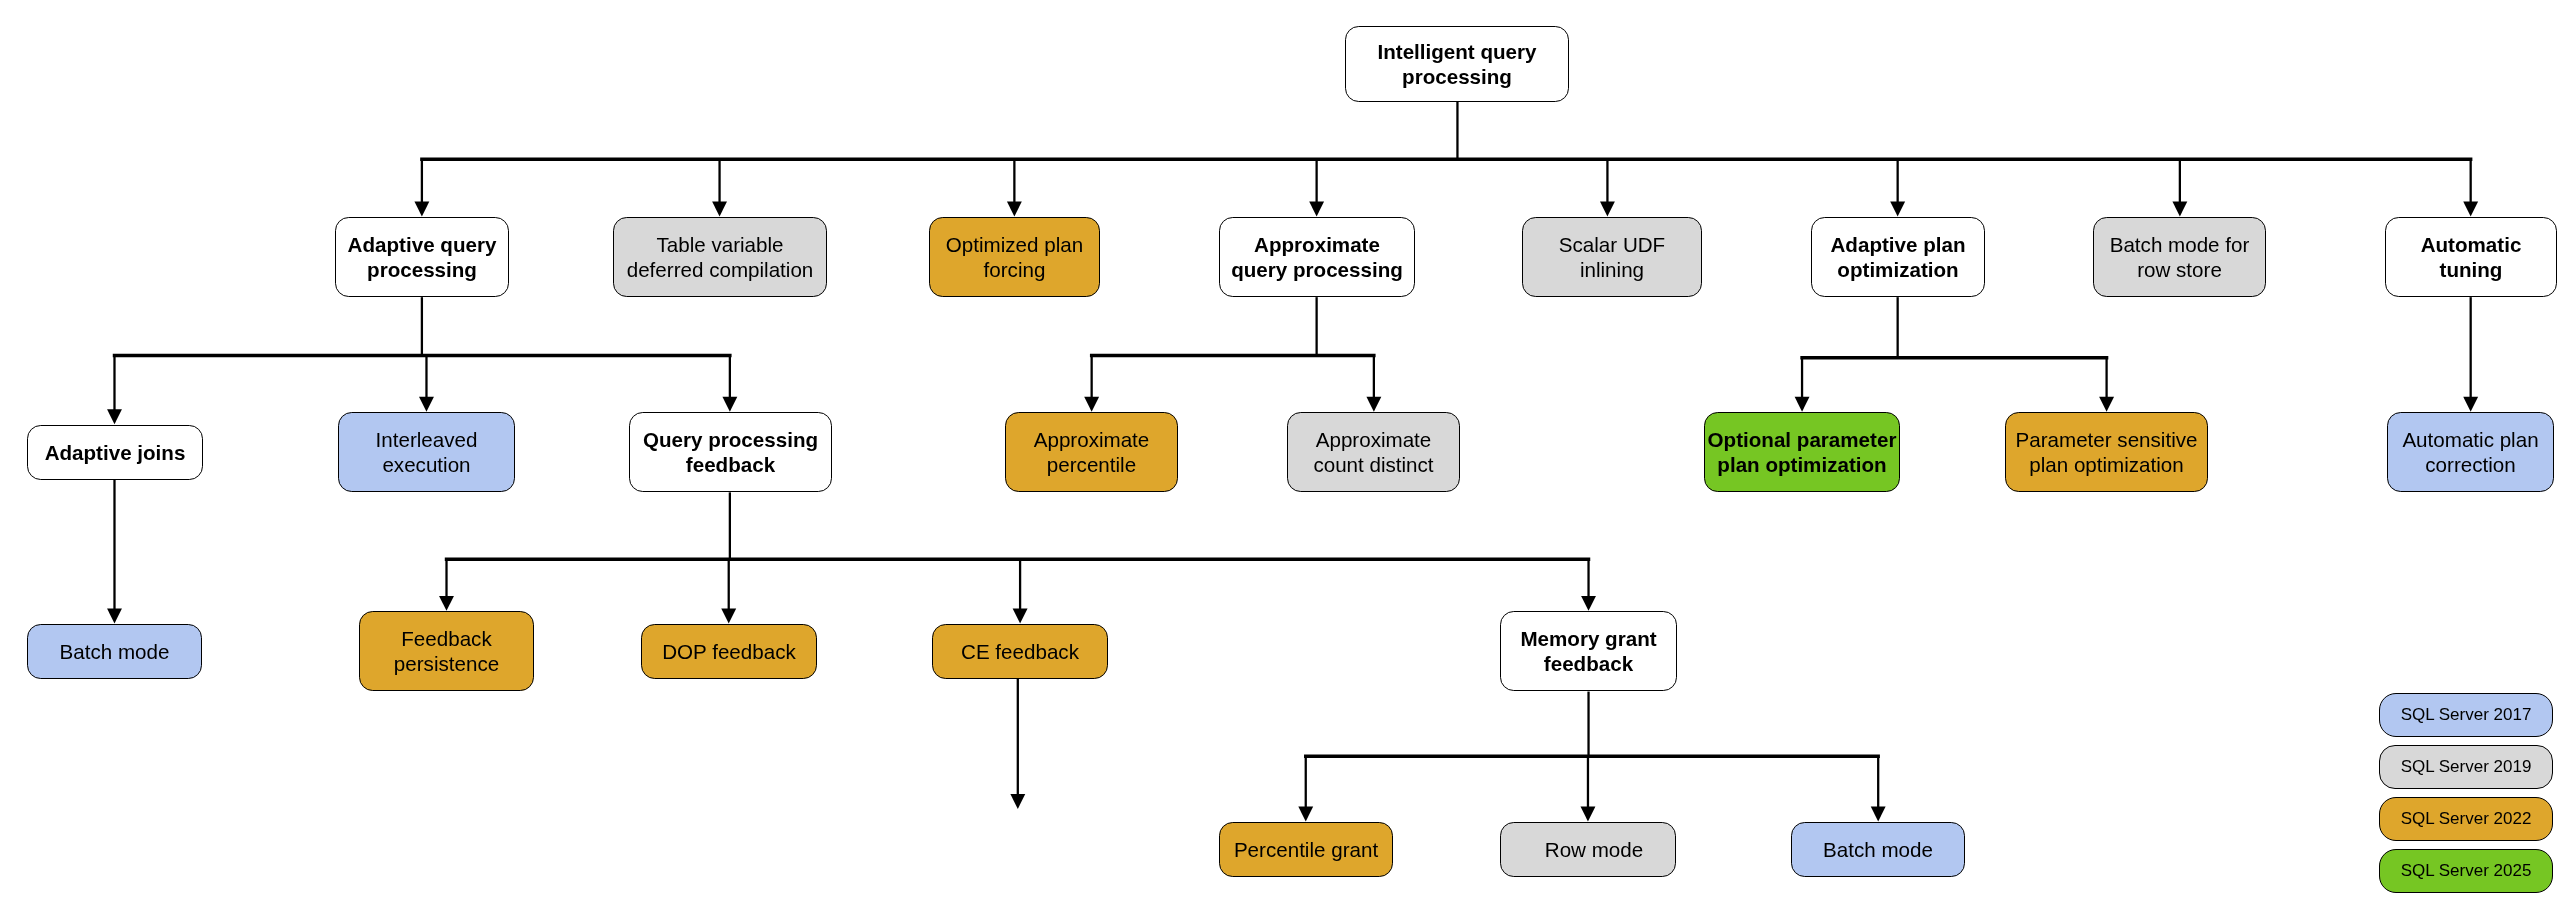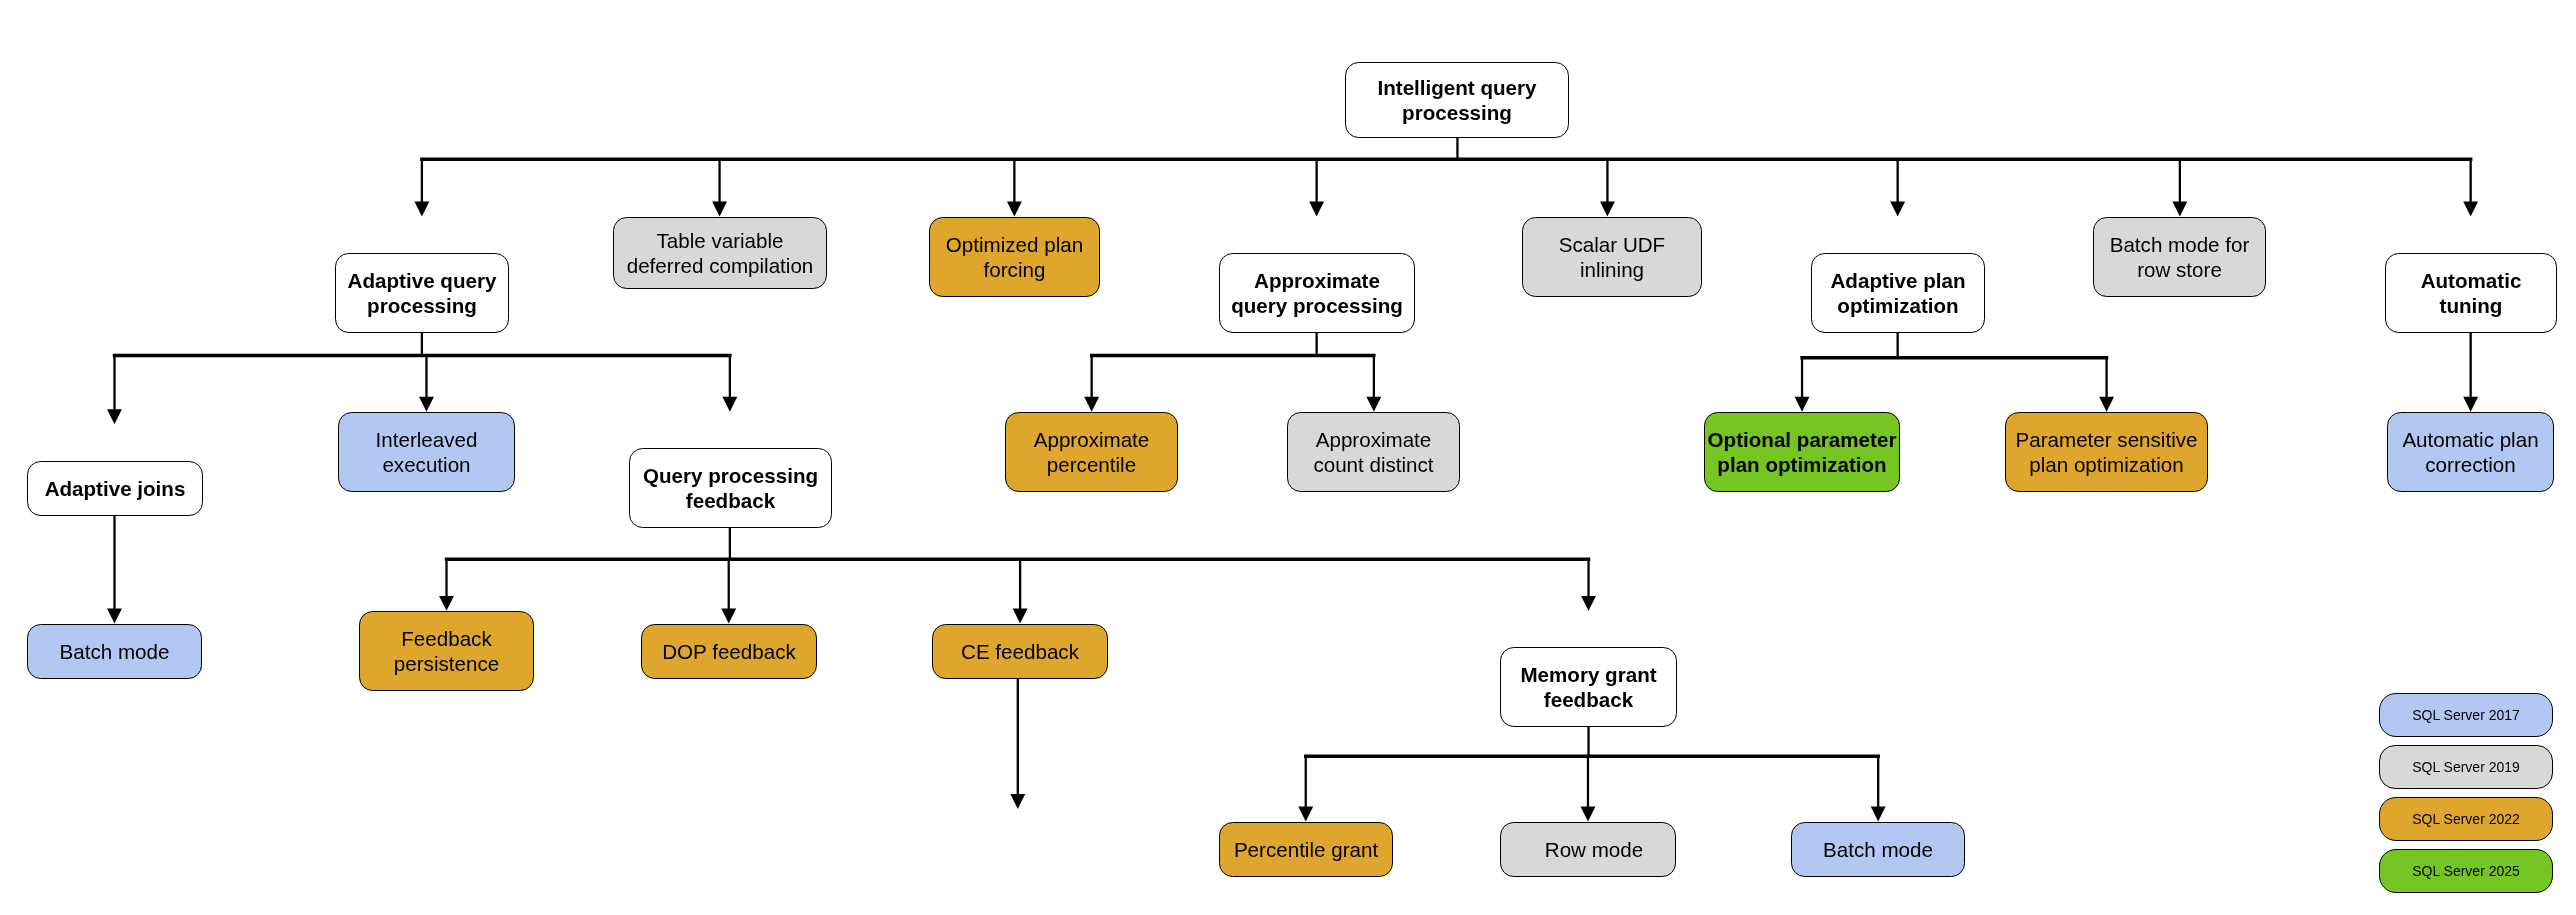--- a/index.html
+++ b/index.html
@@ -17,33 +17,33 @@
     display:flex;align-items:center;justify-content:center;
     text-align:center;
     border:1.7px solid #000000;
     border-radius:13.7px;
     background:#ffffff;
     font-size:20.6px;line-height:25px;color:#000000;
     white-space:pre-line;
     z-index:2;
   }
   .node.bold{font-weight:bold;}
-  .c-base{background:#ffffff;margin-top:36px;}
+  .c-base{background:#ffffff;}
   .c-sql2017{background:#b2c7f1;}
   .c-sql2019{background:#d8d8d8;}
   .c-sql2022{background:#dea62c;}
   .c-sql2025{background:#76c623;}
   .legend-item{
     position:absolute;
     box-sizing:border-box;
     left:2379px;width:174px;height:44px;
     display:flex;align-items:center;justify-content:center;
     border:1.7px solid #000000;
     border-radius:17px;
-    font-size:14px;color:#000000;
+    font-size:17px;color:#000000;
     z-index:2;
   }
 </style>
 </head>
 <body>
 
 <div id="diagram-canvas">
 
   <svg id="connector-svg" width="2576" height="916" viewBox="0 0 4500 1600">
       <line x1="2546" y1="177" x2="2546" y2="280" stroke="#000" stroke-width="4"></line>
@@ -108,21 +108,21 @@
       <polygon points="2761,1409 2787,1409 2774,1435" fill="#000"></polygon>
       <line x1="3281" y1="1321" x2="3281" y2="1414" stroke="#000" stroke-width="4"></line>
       <polygon points="3268,1409 3294,1409 3281,1435" fill="#000"></polygon>
     </svg>
 
   <div class="node c-base bold" style="left: 1345px; top: 26px; width: 224px; height: 76px;"><span>Intelligent query
 processing</span></div>
 
   <div class="node c-base bold" style="left: 335px; top: 217px; width: 174px; height: 80px;"><span>Adaptive query
 processing</span></div>
-  <div class="node c-sql2019" style="left: 613px; top: 217px; width: 214px; height: 72px;"><span>Table variable
+  <div class="node c-sql2019" style="left: 613px; top: 217px; width: 214px; height: 80px;"><span>Table variable
 deferred compilation</span></div>
   <div class="node c-sql2022" style="left: 929px; top: 217px; width: 171px; height: 80px;"><span>Optimized plan
 forcing</span></div>
   <div class="node c-base bold" style="left: 1219px; top: 217px; width: 196px; height: 80px;"><span>Approximate
 query processing</span></div>
   <div class="node c-sql2019" style="left: 1522px; top: 217px; width: 180px; height: 80px;"><span>Scalar UDF
 inlining</span></div>
   <div class="node c-base bold" style="left: 1811px; top: 217px; width: 174px; height: 80px;"><span>Adaptive plan
 optimization</span></div>
   <div class="node c-sql2019" style="left: 2093px; top: 217px; width: 173px; height: 80px;"><span>Batch mode for

